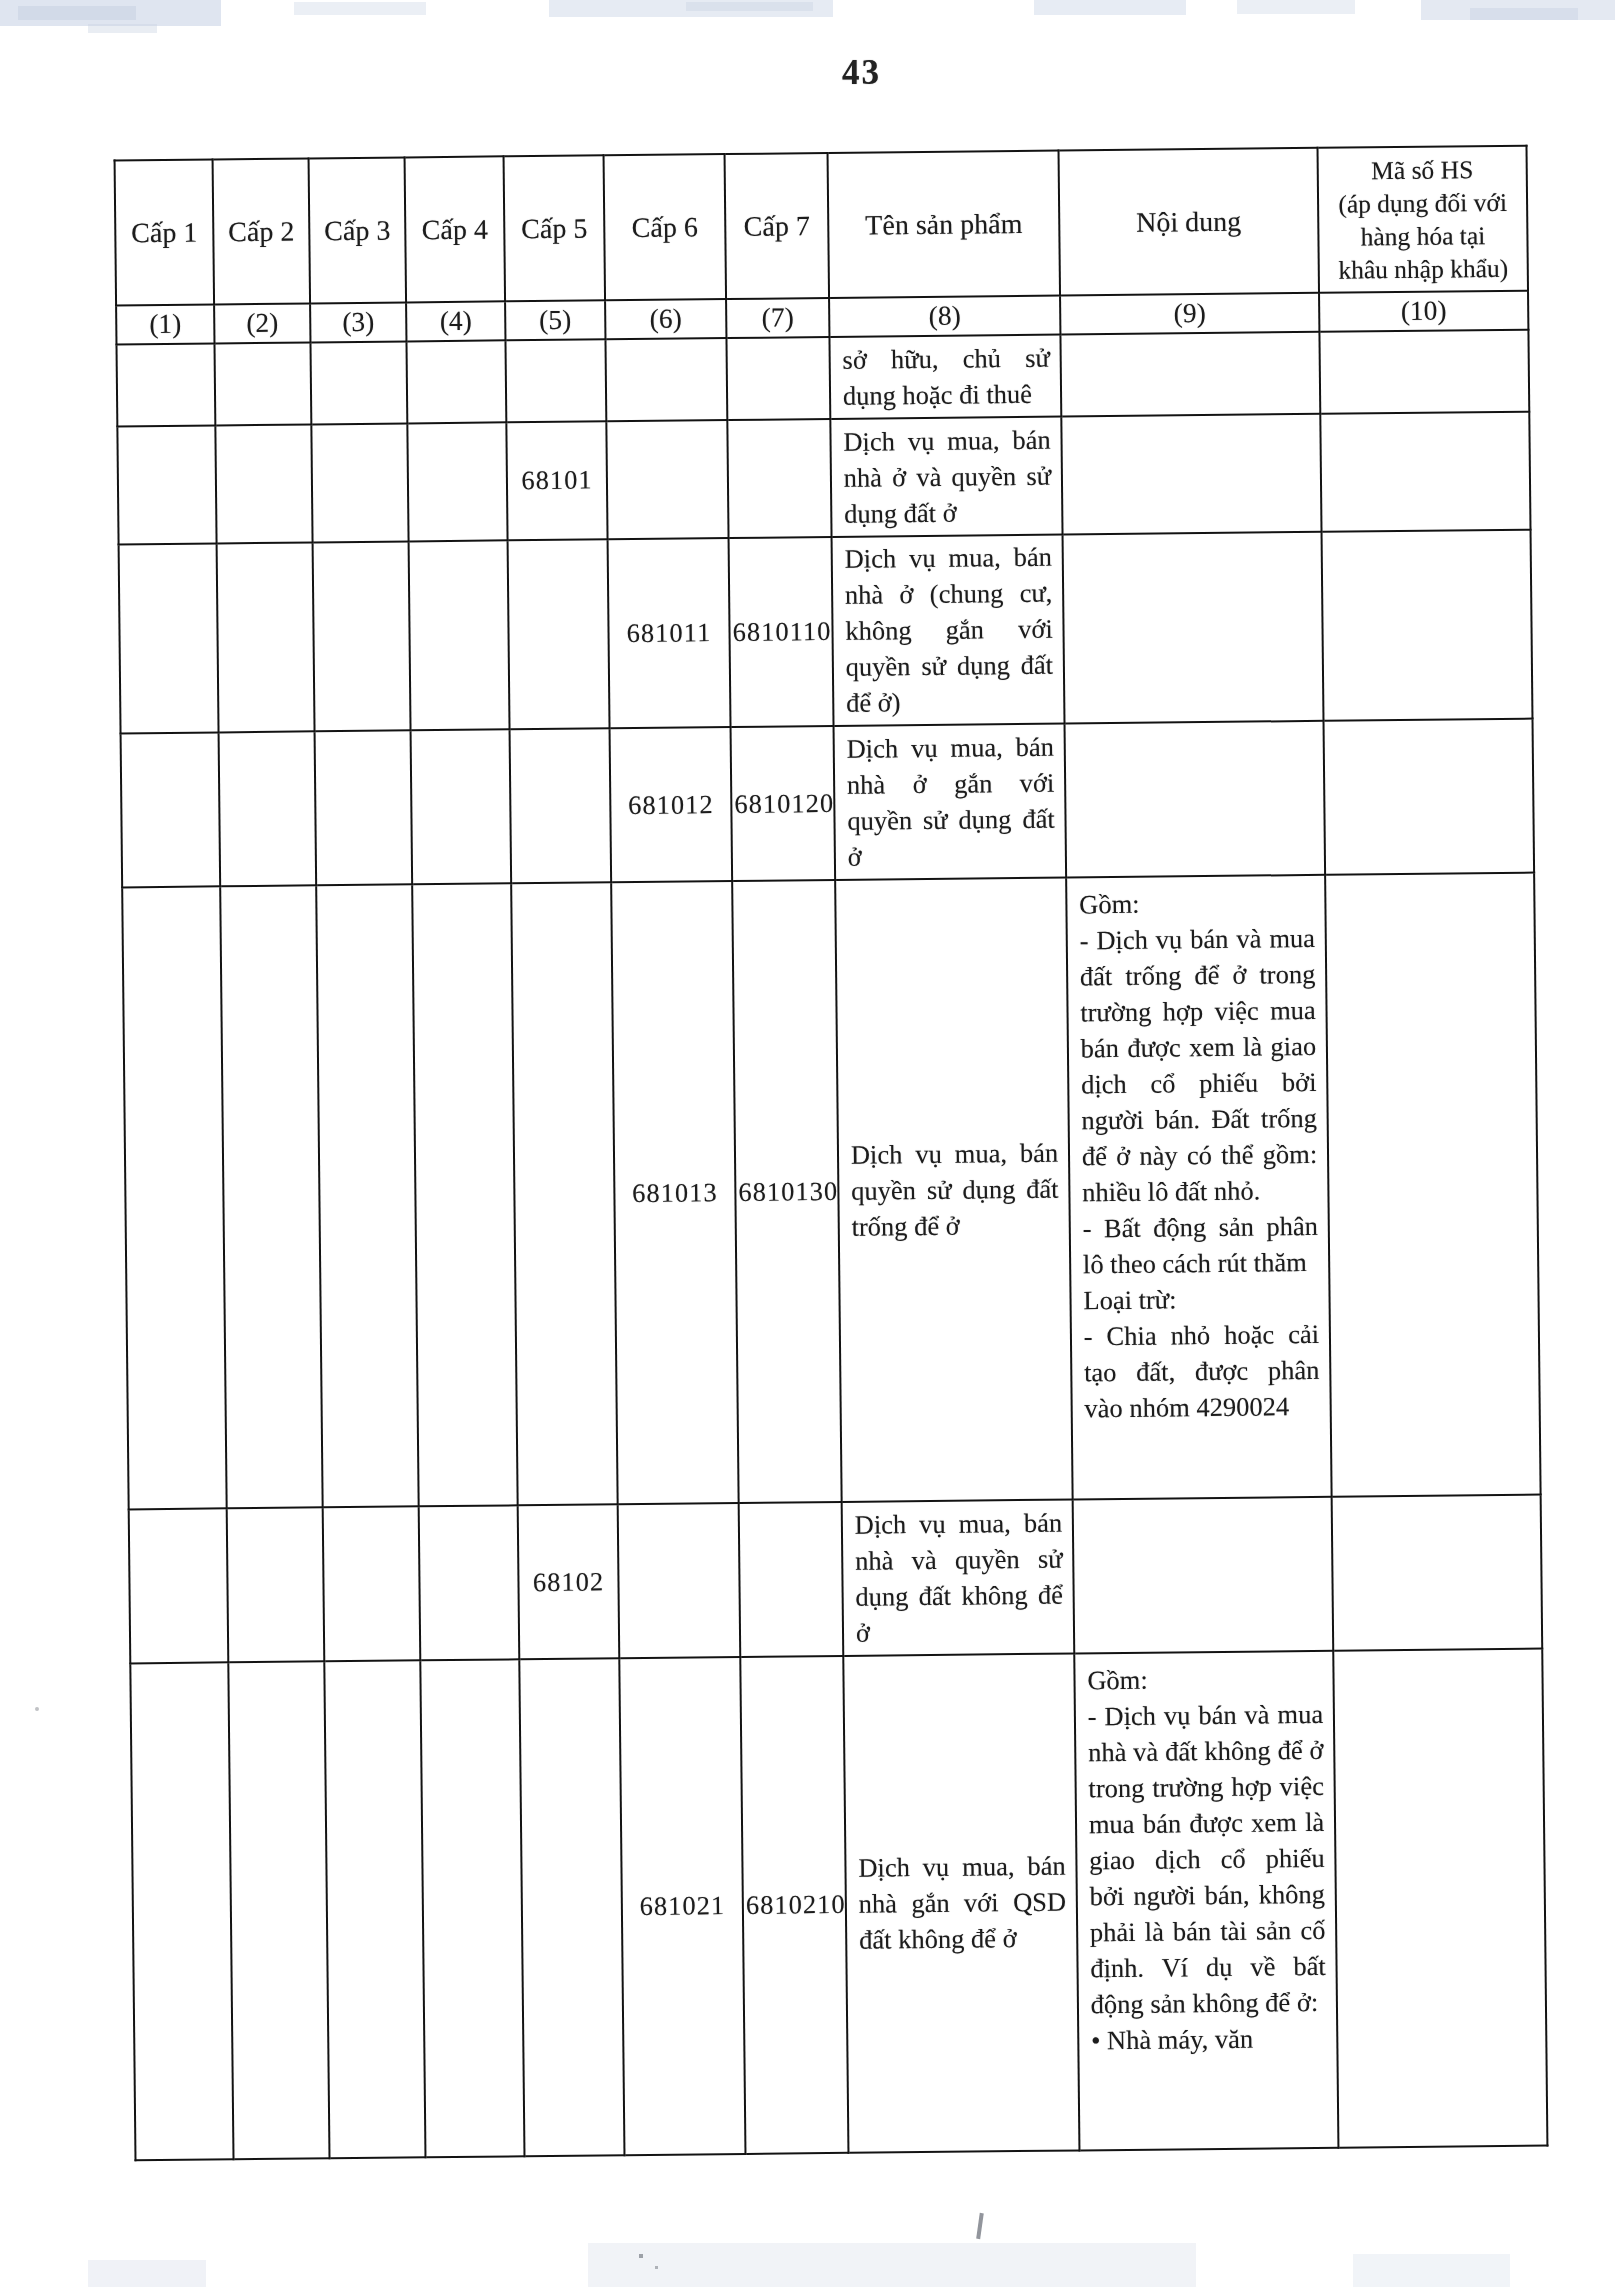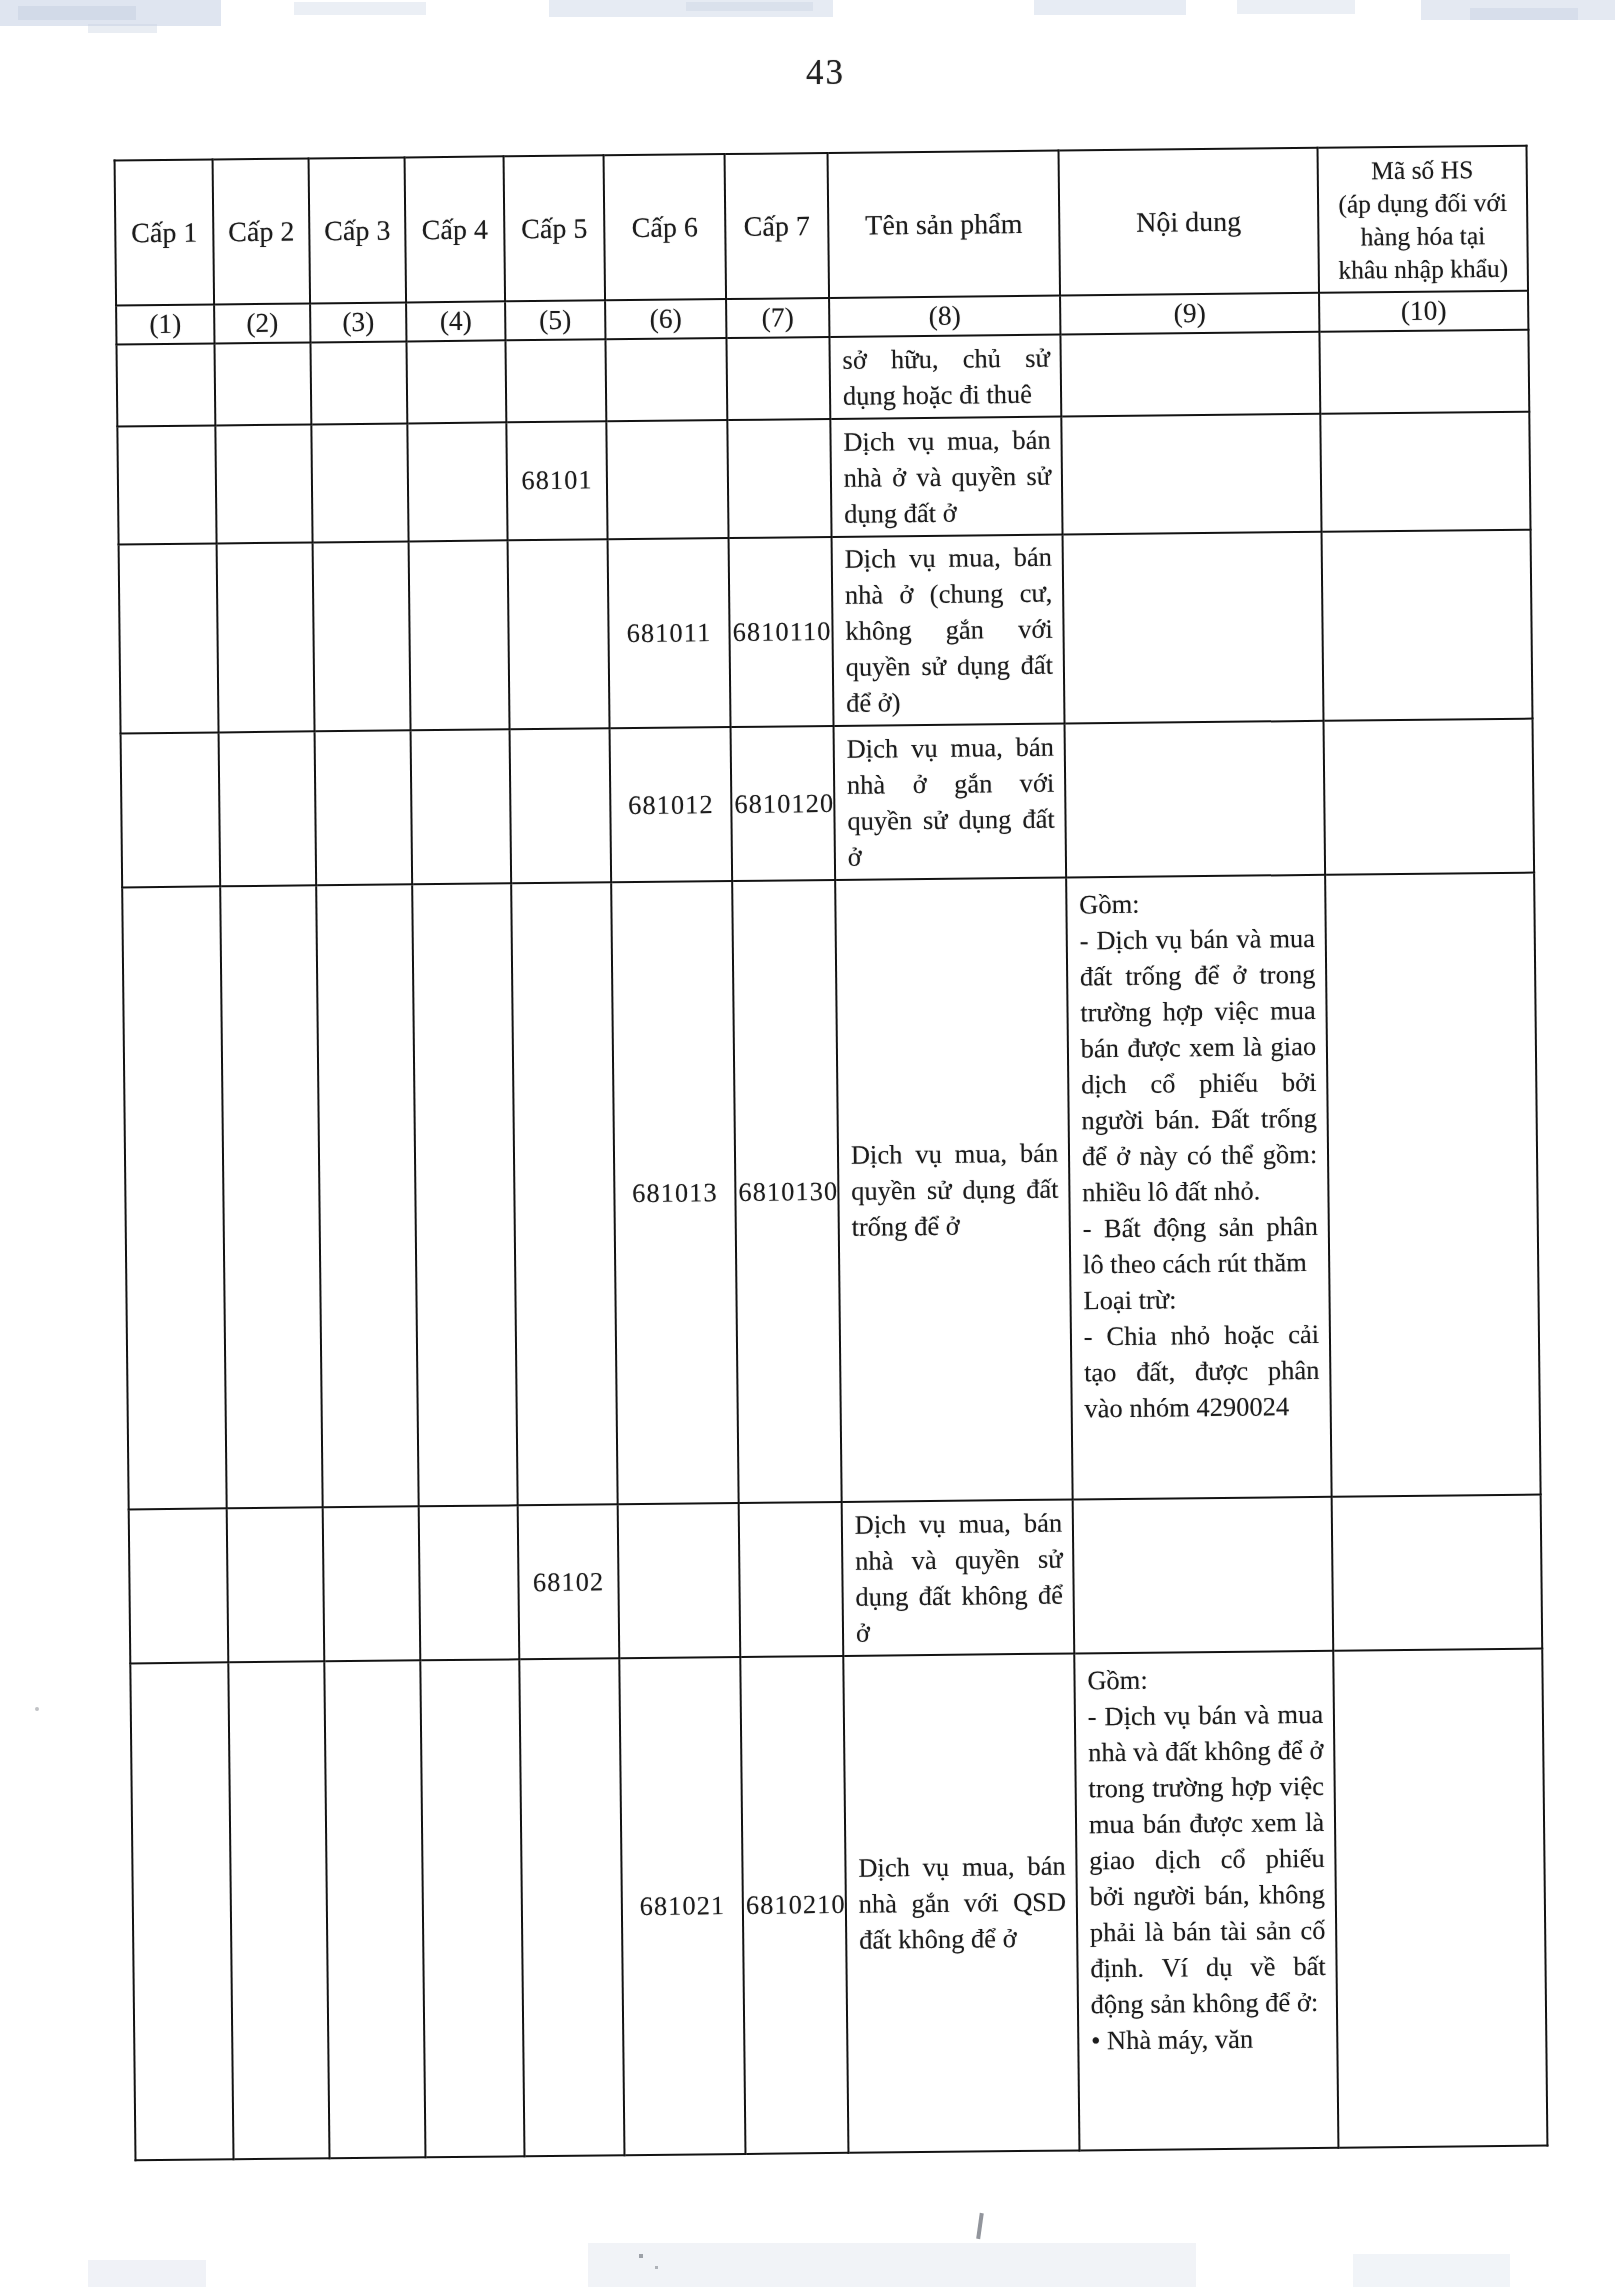--- a/index.html
+++ b/index.html
@@ -5,23 +5,24 @@
   html,body{margin:0;padding:0;}
   body{
     width:1615px;height:2288px;
     background:#ffffff;
     font-family:"Liberation Serif","DejaVu Serif",serif;
     color:#1c1c1c;
     position:relative;
     overflow:hidden;
   }
   .page-number{
-    position:absolute;left:806px;top:53px;
+    position:absolute;left:842px;top:53px;
     font-size:35px;letter-spacing:2px;color:#222;
     text-shadow:0 0 1px rgba(30,30,30,.5);
+    font-weight:bold;
   }
   table.cls{
     position:absolute;left:124px;top:152px;width:1411px;
     border-collapse:collapse;table-layout:fixed;
     transform:rotate(-0.6deg);
     transform-origin:50% 50%;
     background:#ffffff;
   }
   table.cls td, table.cls th{
     border:2px solid #131313;

